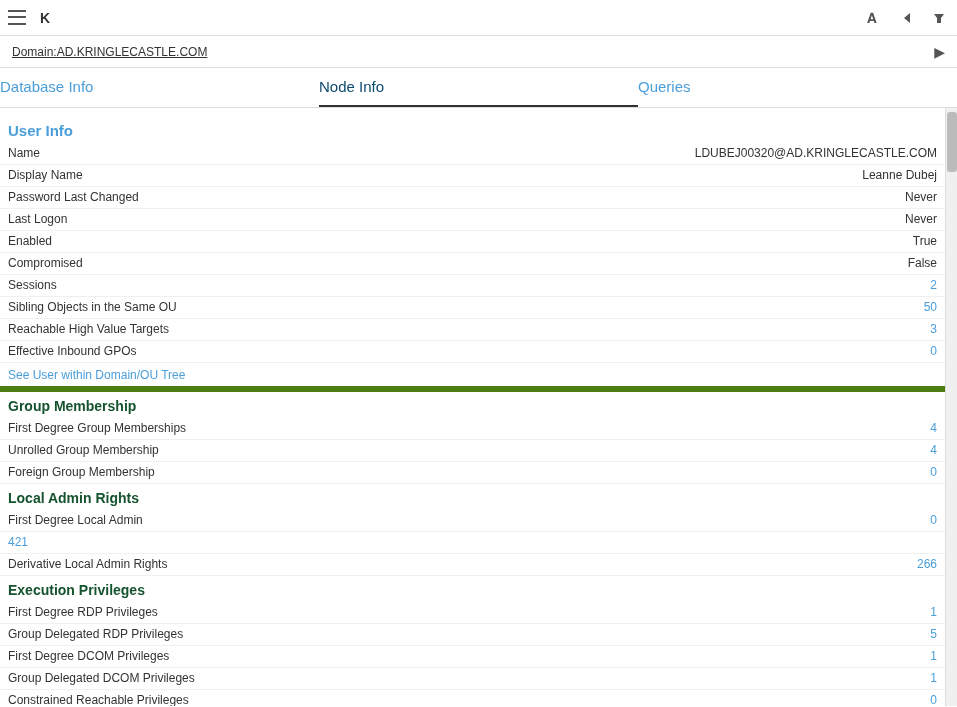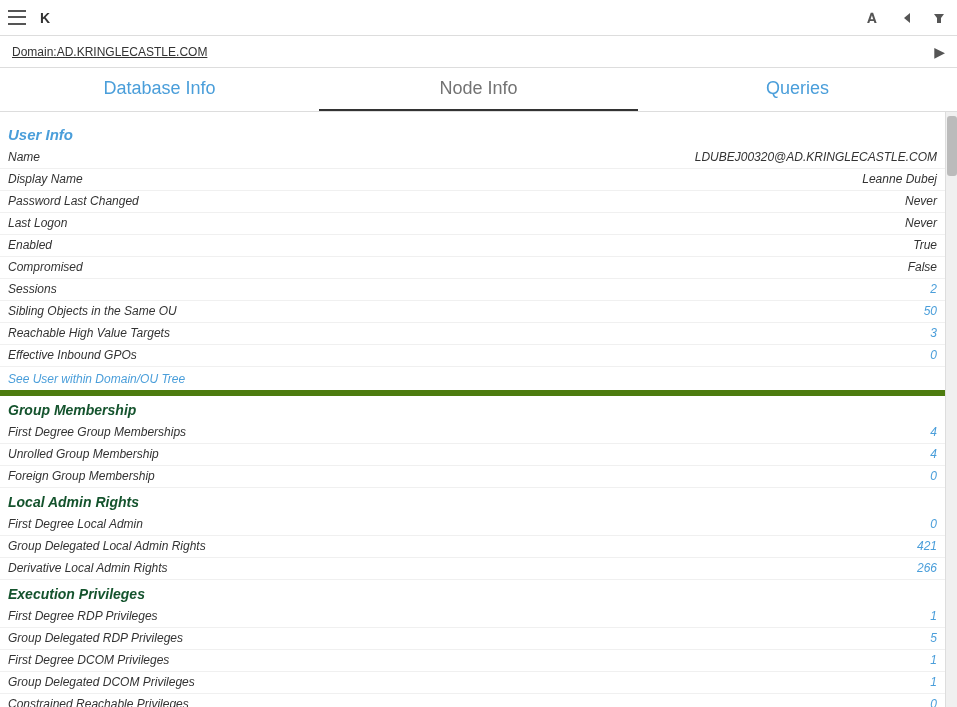--- a/index.html
+++ b/index.html
@@ -80,40 +80,38 @@
     }
 
     
     .tabs {
       display: flex;
       border-bottom: 1px solid #ddd;
       background: #fff;
     }
     .tab {
       flex: 1;
-      text-align: center;
       padding: 10px 0;
-      font-size: 18px;
+      font-size: 15px;
       cursor: pointer;
       border-bottom: 2px solid transparent;
     }
     .tab.active {
-      color: #737373;
+      color: #0c4a6e;
       border-bottom: 2px solid #333;
     }
     .tab.blue {
       color: #4a9eda;
     }
 
     
     .content-area {
       display: flex;
       height: calc(707px - 36px - 32px - 41px);
       overflow: hidden;
-      font-style: italic;
     }
     .scrollable-content {
       flex: 1;
       overflow-y: auto;
       padding: 8px 0;
     }
     .scrollbar {
       width: 12px;
       background: #f0f0f0;
       border-left: 1px solid #ddd;
@@ -284,21 +282,20 @@
       <span class="row-value blue">0</span>
     </div>
 
     <div class="section-header">Local Admin Rights</div>
 
     <div class="data-row">
       <span class="row-label">First Degree Local Admin</span>
       <span class="row-value blue">0</span>
     </div>
     <div class="data-row">
-      <span class="row-label">Group Delegated Local Admin Rights</span>
       <span class="row-value blue">421</span>
     </div>
     <div class="data-row">
       <span class="row-label">Derivative Local Admin Rights</span>
       <span class="row-value blue">266</span>
     </div>
 
     <div class="section-header">Execution Privileges</div>
 
     <div class="data-row">

